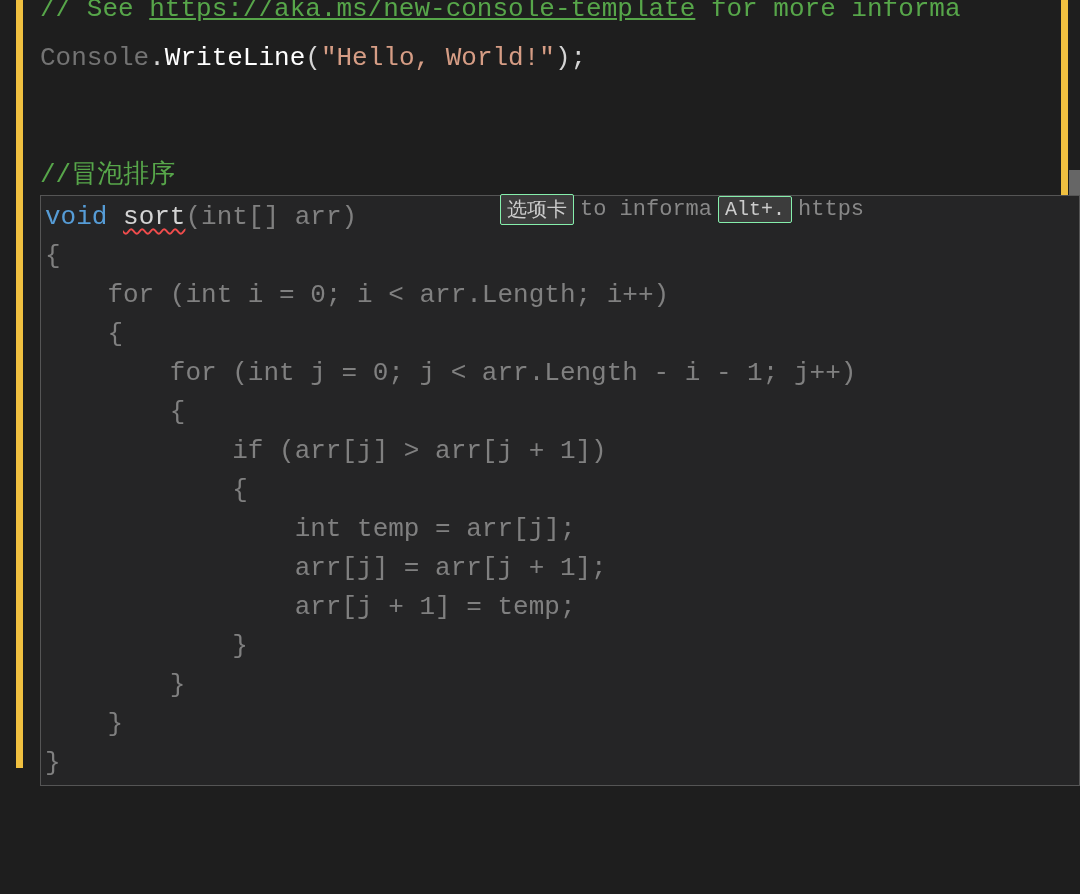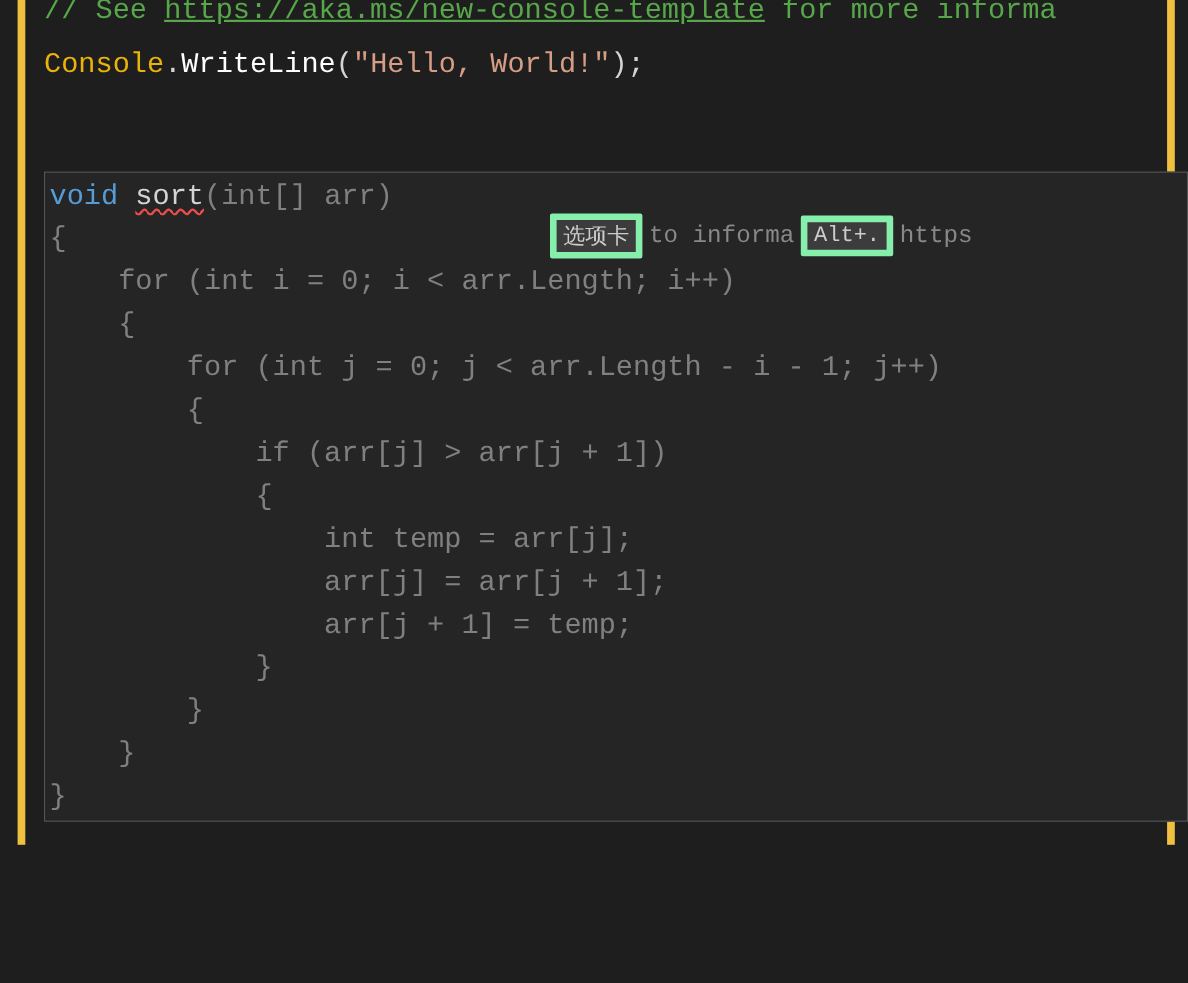--- a/index.html
+++ b/index.html
@@ -39,21 +39,21 @@
       font-size: 26px;
       white-space: pre;
       line-height: 1.5;
     }
     .code-area {
       padding-left: 40px;
       padding-top: 0;
     }
     .comment-green { color: #57a64a; }
     .keyword-blue { color: #569cd6; }
-    .class-teal { color: #eab308; }
+    .class-teal { color: #737373; }
     .method-yellow { color: #ffffff; }
     .string-orange { color: #d69d85; }
     .link-underline { color: #57a64a; text-decoration: underline; }
     .suggestion-box {
       border: 1px solid #555;
       background: #252526;
       padding: 2px 4px;
       margin-left: 0;
       display: block;
       position: relative;
@@ -68,21 +68,21 @@
       left: 500px;
       top: 194px;
       display: flex;
       align-items: center;
       gap: 6px;
       color: #888;
       font-size: 22px;
     }
     .key-badge {
       background: #3c3c3c;
-      border: 6px solid #86efac;
+      border: 1px solid #86efac;
       padding: 1px 6px;
       color: #ccc;
       font-size: 20px;
       border-radius: 2px;
     }
     .top-line {
       position: relative;
       top: -10px;
     }
     .scrollbar-right {
@@ -105,20 +105,21 @@
 <div class="yellow-bar-left"></div>
 <div class="yellow-bar-right"></div>
 <div class="scrollbar-right"></div>
 
 <div class="editor">
   <div class="code-area">
     <pre class="top-line"><span class="comment-green">// See </span><span class="link-underline">https://aka.ms/new-console-template</span><span class="comment-green"> for more informa</span></pre>
     <pre><span class="class-teal">Console</span><span>.</span><span class="method-yellow">WriteLine</span><span>(</span><span class="string-orange">"Hello, World!"</span><span>);</span></pre>
     <pre> </pre>
     <pre> </pre>
+    <pre class="comment-green">//冒泡排序</pre>
 
     <div class="suggestion-box">
       <pre><span class="user-typed"><span class="keyword-blue">void</span><span> </span><span class="wavy-underline">sort</span></span><span class="suggestion-content"><span>(</span><span>int</span><span>[]</span><span> </span><span>arr</span><span>)</span></span></pre>
       <pre class="suggestion-content">{
     for (int i = 0; i &lt; arr.Length; i++)
     {
         for (int j = 0; j &lt; arr.Length - i - 1; j++)
         {
             if (arr[j] &gt; arr[j + 1])
             {

